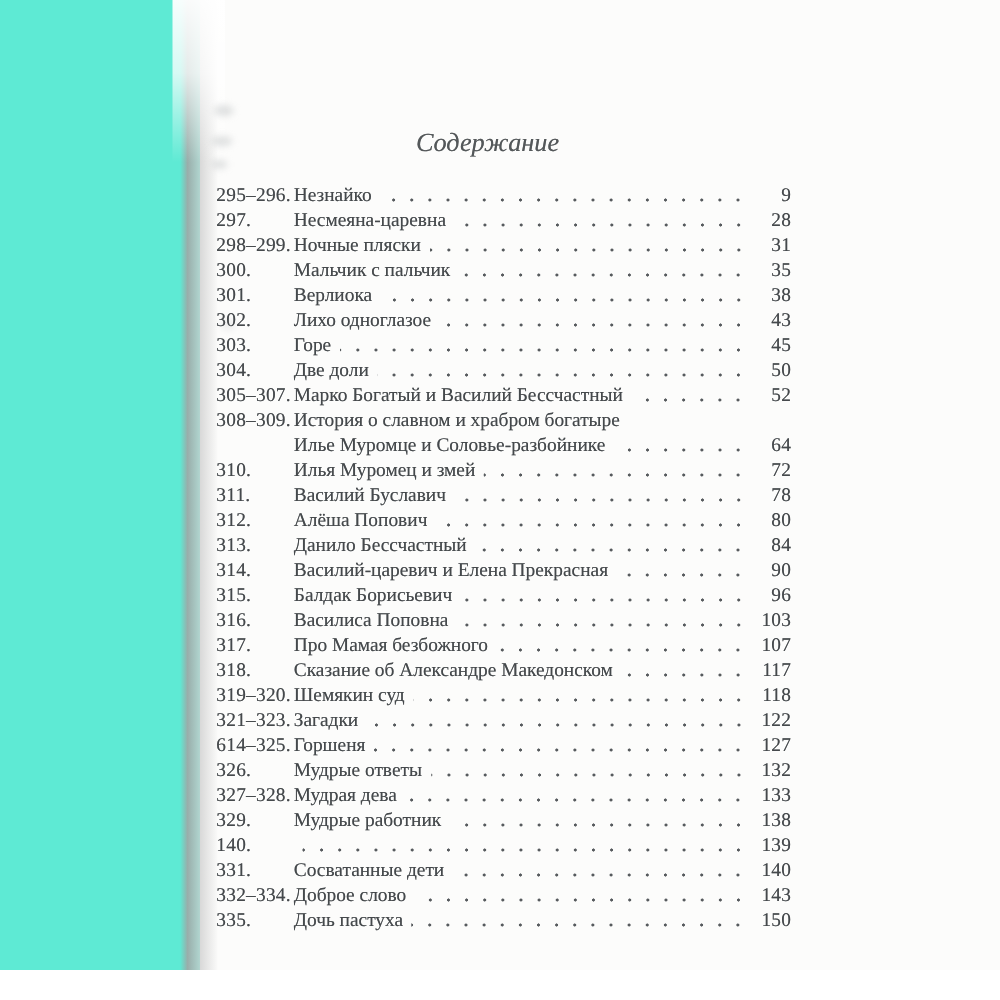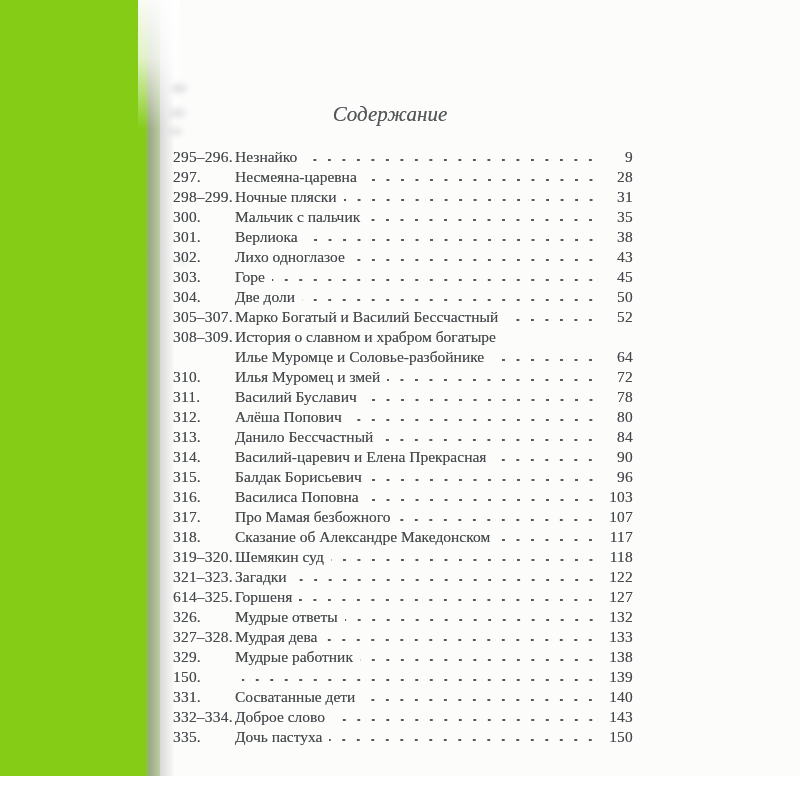--- a/index.html
+++ b/index.html
@@ -4,21 +4,21 @@
 <style>
   html, body {
     margin: 0;
     padding: 0;
     background: #ffffff;
   }
   .photo {
     position: relative;
     width: 800px;
     height: 776px;
-    background: #84cc16;
+    background: #5eead4;
     overflow: hidden;
     font-family: "Liberation Serif", "DejaVu Serif", serif;
     text-decoration: underline;
   }
   
   .paper {
     position: absolute;
     left: 160px;
     top: 0;
     width: 640px;
@@ -308,21 +308,21 @@
   </div>
 
   <div class="row">
     <span class="num">329.</span>
     <span class="title">Мудрые работник</span>
     <span class="leader"></span>
     <span class="pg">138</span>
   </div>
 
   <div class="row">
-    <span class="num">150.</span>
+    <span class="num">140.</span>
     <span class="leader"></span>
     <span class="pg">139</span>
   </div>
 
   <div class="row">
     <span class="num">331.</span>
     <span class="title">Сосватанные дети</span>
     <span class="leader"></span>
     <span class="pg">140</span>
   </div>

